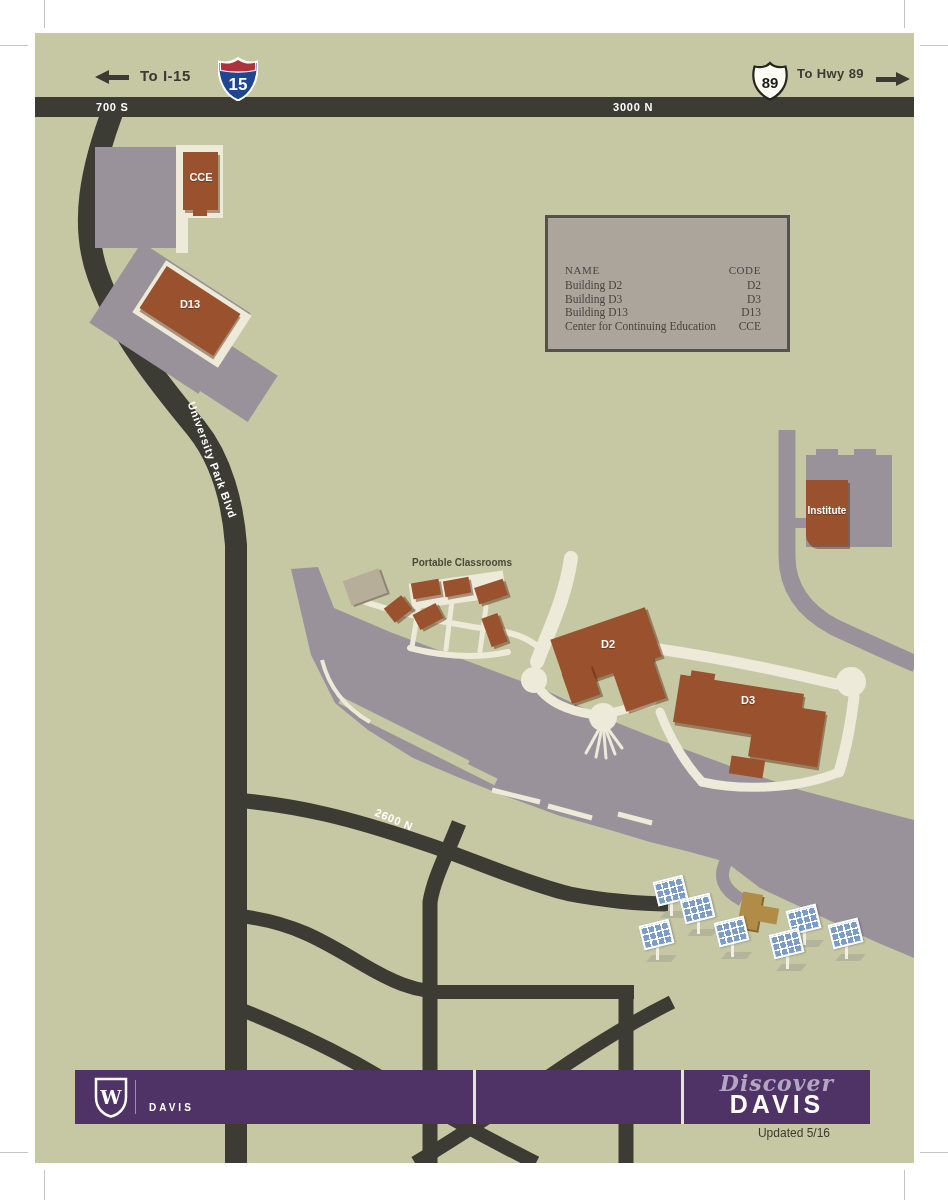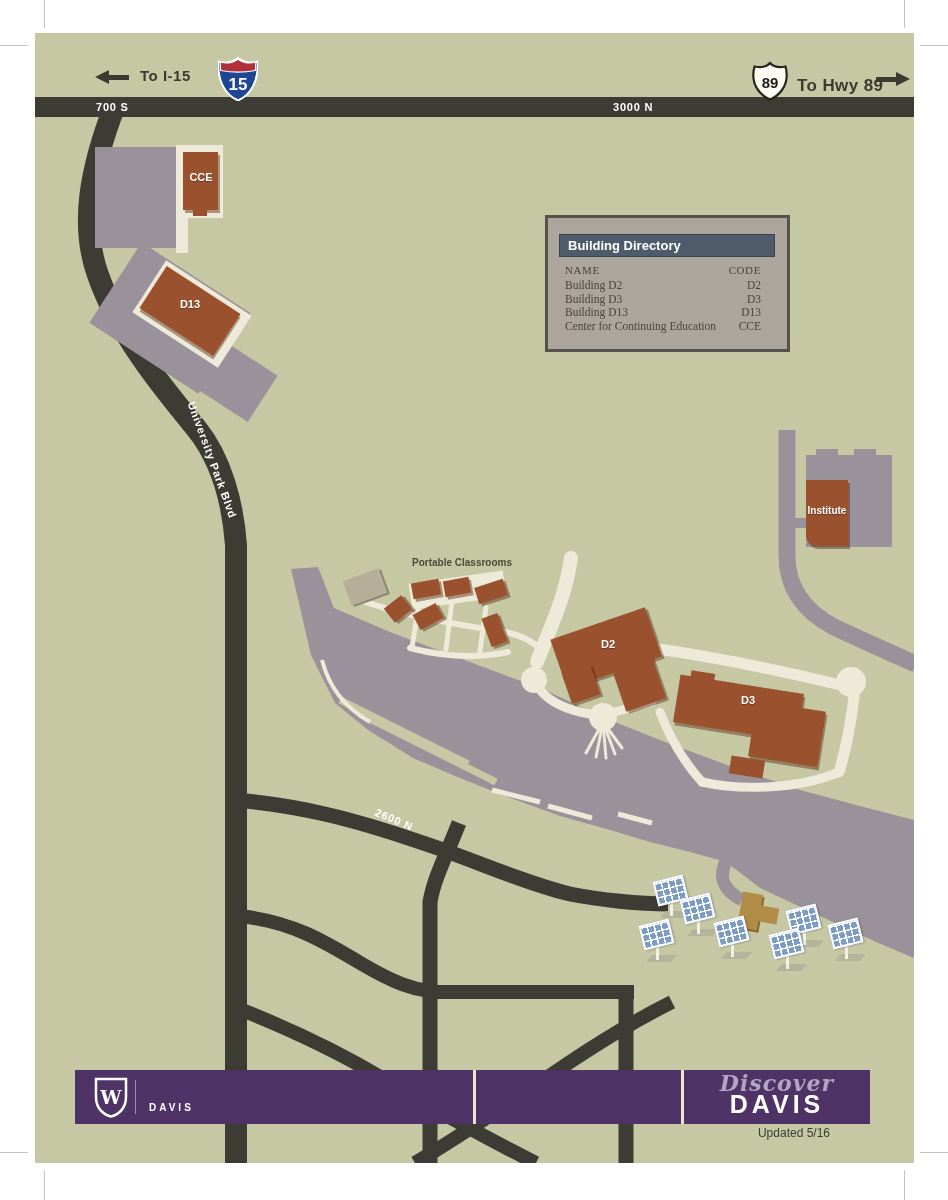--- a/index.html
+++ b/index.html
@@ -143,21 +143,21 @@
   <svg class="abs" style="left:183px;top:24px;z-index:3;" width="40" height="44" viewBox="0 0 40 44">
     <path d="M20,1 C26.5,5.5 33.5,6.5 39.5,4.5 C41,23 33,38 20,43.5 C7,38 -1,23 0.5,4.5 C6.5,6.5 13.5,5.5 20,1 Z" fill="#1f4693" stroke="#fff" stroke-width="2"></path>
     <path d="M2.5,5 C8,6.8 14.5,5.8 20,2.2 C25.5,5.8 32,6.8 37.5,5 C37.8,8.5 37.7,11 37.3,13.5 C26,15.5 14,15.5 2.7,13.5 C2.3,11 2.2,8.5 2.5,5 Z" fill="#b0303c" stroke="#fff" stroke-width="1.2"></path>
     <text x="20" y="33" text-anchor="middle" fill="#fff" font-size="17" font-weight="bold" font-family="Liberation Sans, sans-serif">15</text>
   </svg>
 
   <svg class="abs" style="left:717px;top:28px;z-index:3;" width="36" height="40" viewBox="0 0 36 40">
     <path d="M18,2 C21,5.5 25.5,7 33.5,5.5 C35.5,13 35,22 30,29 C26,34.5 21.5,37 18,38.5 C14.5,37 10,34.5 6,29 C1,22 0.5,13 2.5,5.5 C10.5,7 15,5.5 18,2 Z" fill="#fdfdf5" stroke="#26261f" stroke-width="2.2"></path>
     <text x="18" y="27" text-anchor="middle" fill="#1a1a16" font-size="15" font-weight="bold" font-family="Liberation Sans, sans-serif">89</text>
   </svg>
-  <div class="sign-text" style="left:762px;top:43px;font-size:17px;letter-spacing:.4px;">To Hwy 89</div>
+  <div class="sign-text" style="left:762px;top:33px;font-size:13px;letter-spacing:.4px;">To Hwy 89</div>
   <div class="arrow right" style="left:839px;top:39px;">
       <span class="bar"></span>
       <span class="tri"></span>
     </div>
 
   <div class="lot" style="left:60px;top:114px;width:85px;height:101px;"></div>
   <div class="pad" style="left:141px;top:112px;width:47px;height:73px;"></div>
   <div class="pad" style="left:141px;top:182px;width:12px;height:38px;"></div>
   <div class="bldg" style="left:148px;top:119px;width:35px;height:58px;"></div>
   <div class="bldg flat" style="left:158px;top:175px;width:14px;height:8px;"></div>
@@ -231,21 +231,20 @@
       <div class="solar-post"></div>
       <div class="solar-face"></div>
     </div>
   <div class="solar" style="left:795px;top:888px;">
       <div class="solar-shadow"></div>
       <div class="solar-post"></div>
       <div class="solar-face"></div>
     </div>
 
   <div id="directory">
-    <div class="dir-head">Building Directory</div>
     <div class="dir-cols">
       <span class="dir-name">NAME</span>
       <span class="dir-code">CODE</span>
     </div>
     <div class="dir-rows">
       <div class="dir-row">
         <span class="dir-name">Building D2</span>
         <span class="dir-code">D2</span>
       </div>
       <div class="dir-row">

